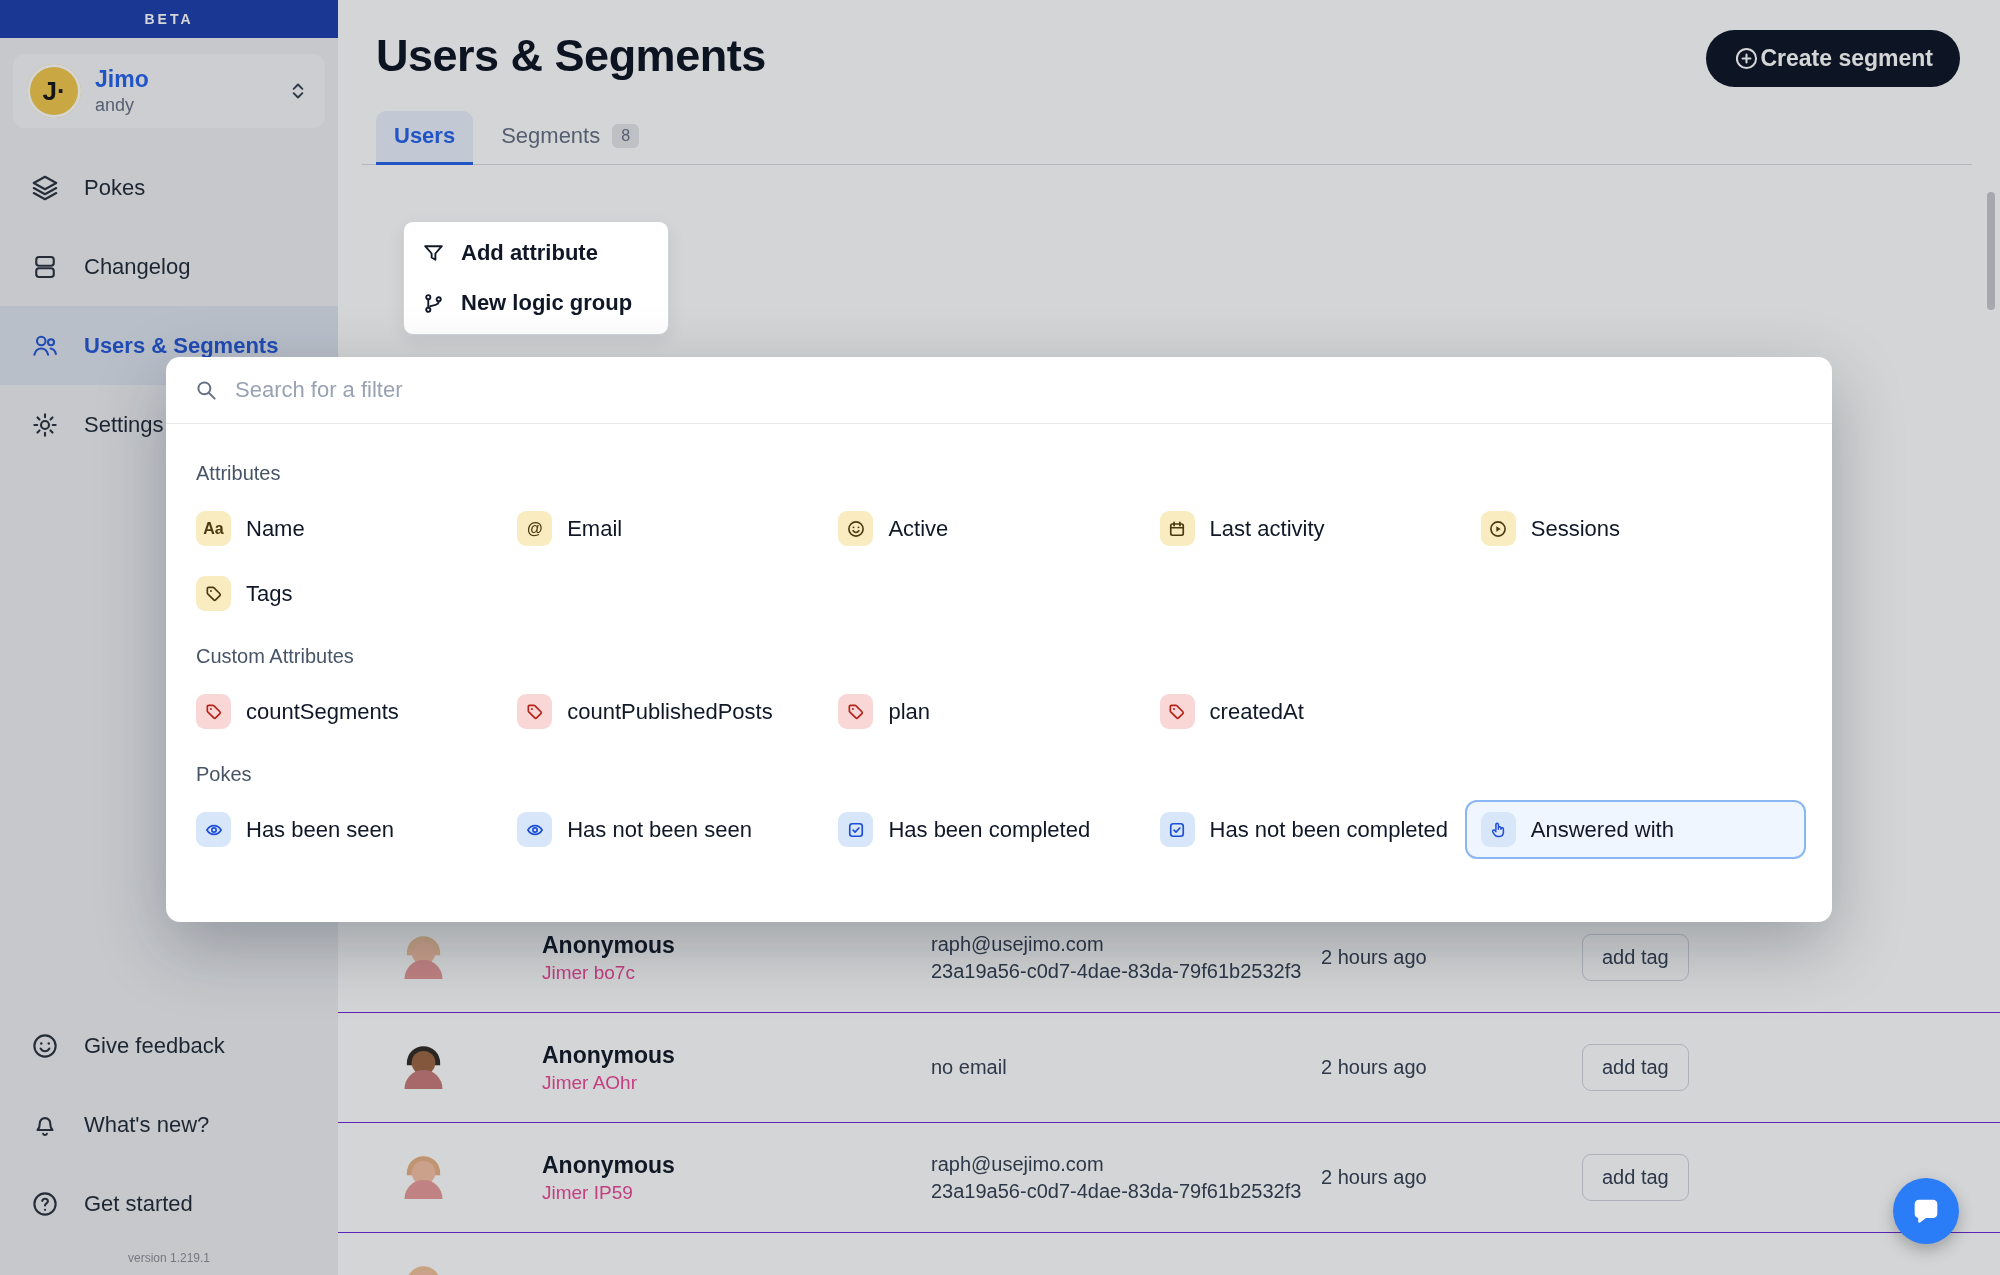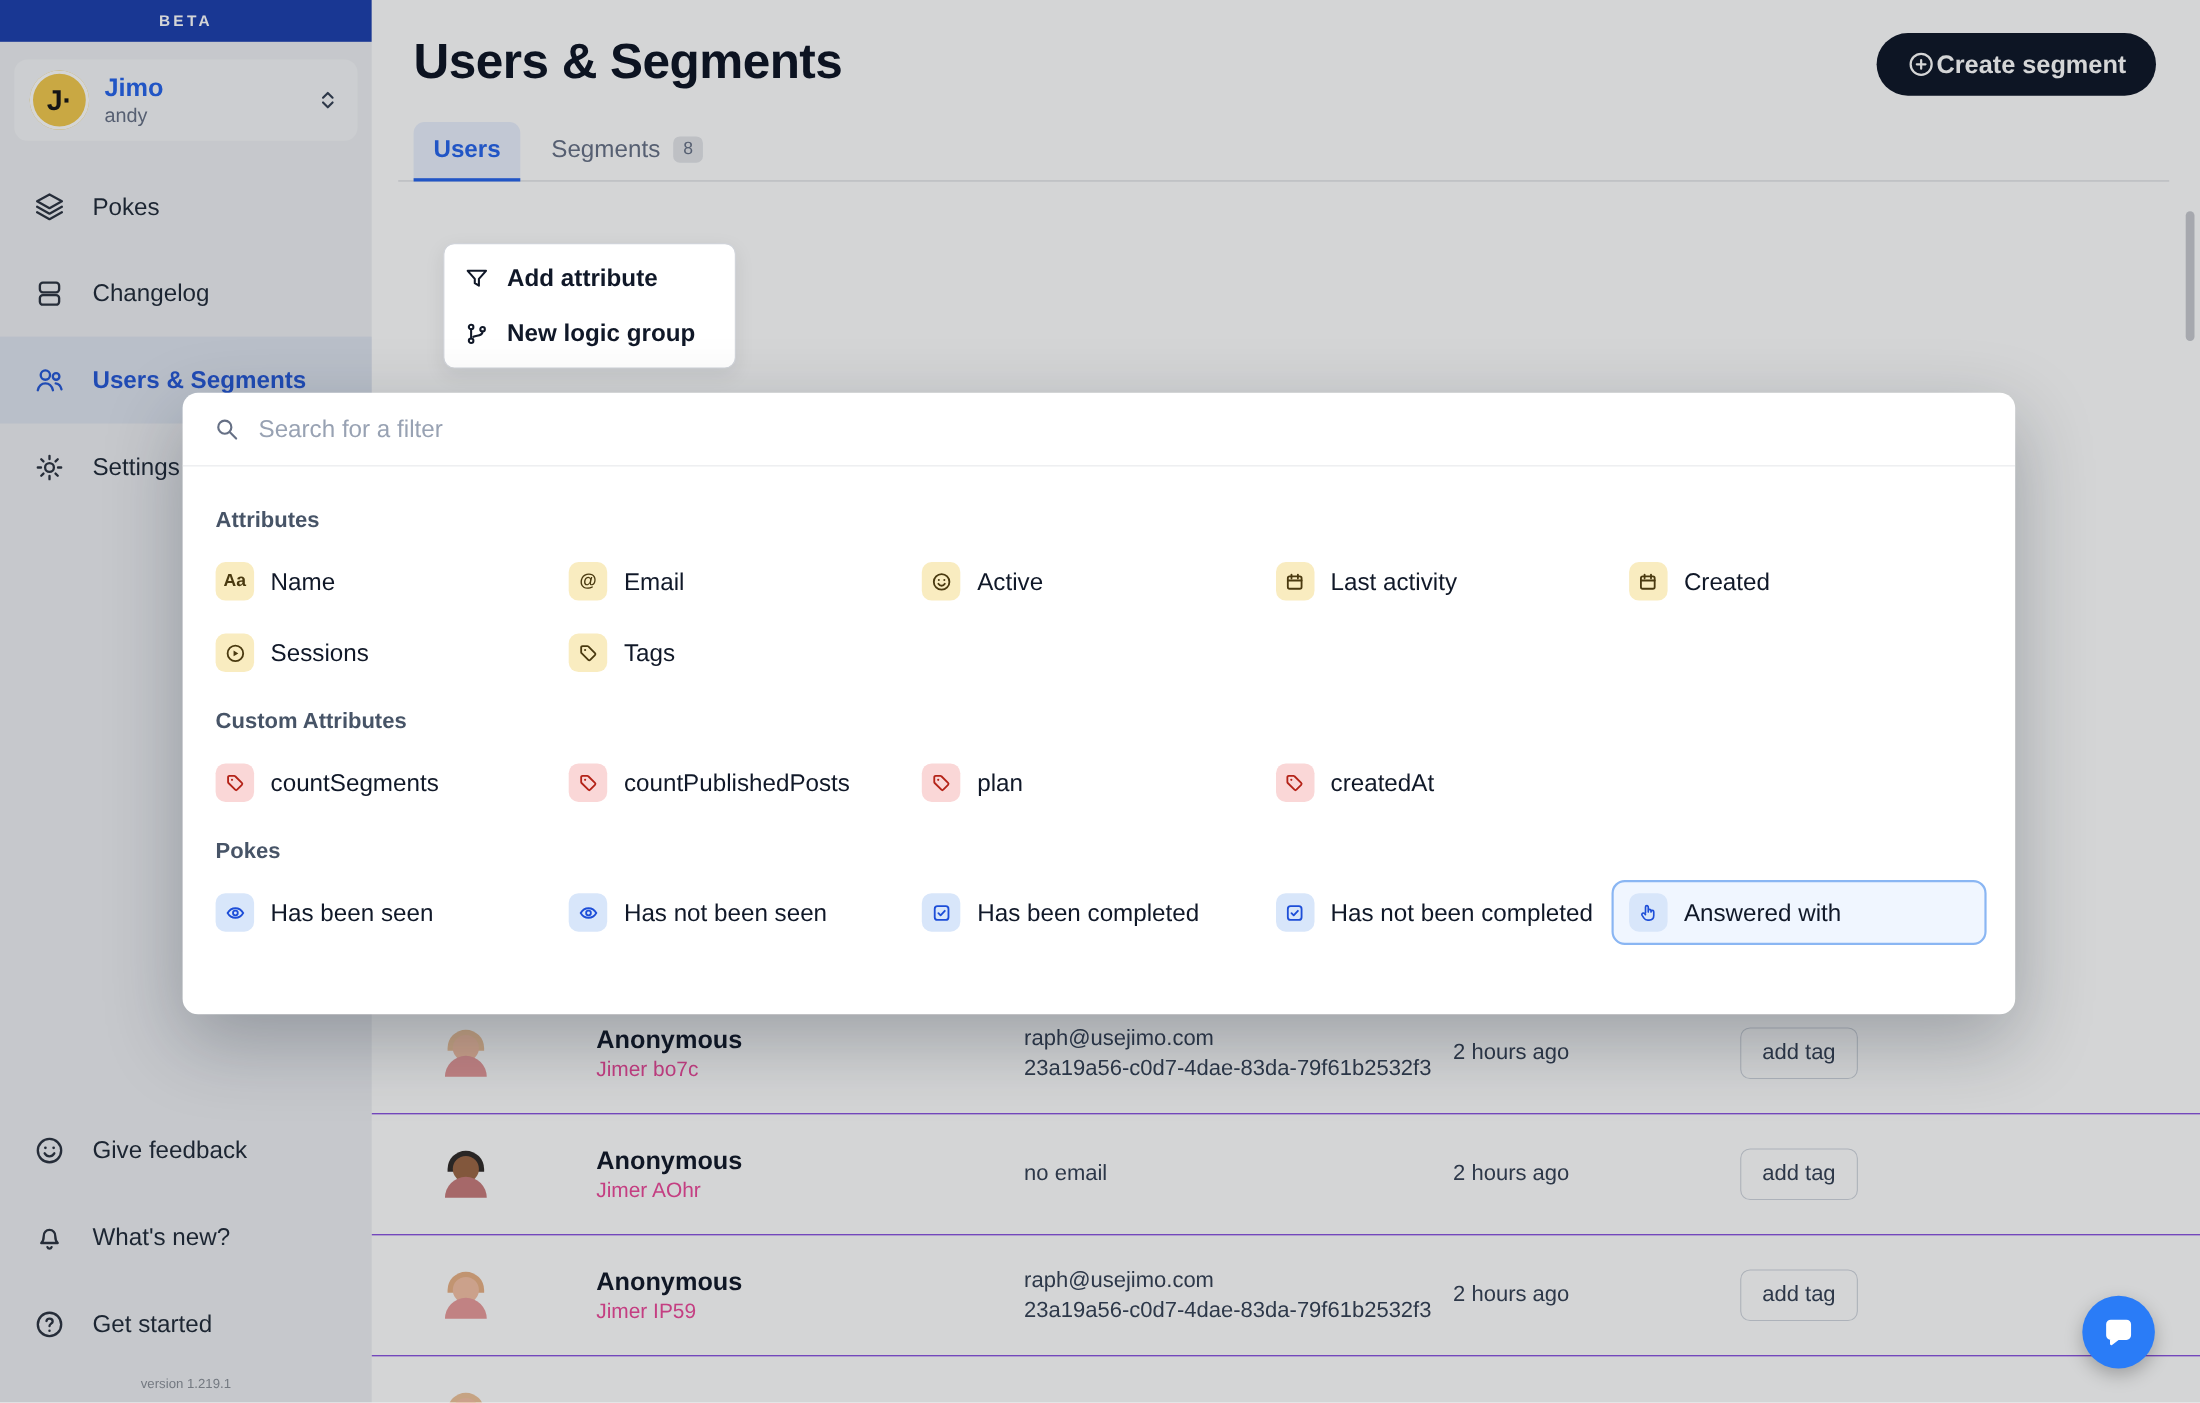--- a/index.html
+++ b/index.html
@@ -42,21 +42,21 @@
   .attr-menu-item .icon{color:#101828}
 
   
   .overlay{position:absolute;inset:0;background:rgba(16,20,28,.18);z-index:50}
   .filter-modal{position:absolute;left:166px;top:357px;width:1666px;height:565px;background:#fff;border-radius:14px;z-index:70;box-shadow:0 24px 70px rgba(16,24,40,.28);overflow:hidden}
   .search-row{display:flex;align-items:center;gap:16px;height:67px;padding:0 27px;border-bottom:1px solid #e7e9ec}
   .search-row .icon{color:#667085}
   .search-input{flex:1;border:none;outline:none;font-size:22px;font-family:inherit;color:#101828;background:transparent}
   .search-input::placeholder{color:#98a2b3}
   .modal-body{padding:24px 30px 0}
-  .section-title{font-size:20px;color:#475467;margin:14px 0 26px;font-weight:700}
+  .section-title{font-size:20px;color:#475467;margin:14px 0 26px;font-weight:400}
   .filter-grid{display:grid;grid-template-columns:repeat(5,1fr);row-gap:30px;margin-bottom:34px}
   .filter-item{display:flex;align-items:center;gap:15px;font-size:22px;font-weight:500;color:#101828;cursor:pointer}
   .chip{width:35px;height:35px;border-radius:9px;display:flex;align-items:center;justify-content:center;font-weight:700;font-size:16px}
   .chip.yellow{background:#f9ecc0;color:#4a3a10}
   .chip.pink{background:#fad7d7;color:#b42318}
   .chip.blue{background:#d8e6fa;color:#1d4ed8}
   .filter-item.selected{margin:-12px -4px -12px -16px;padding:10px 4px 10px 14px;border:2px solid #8ab6f3;background:#f0f6ff;border-radius:12px}
 
   
   .users-table{position:absolute;left:338px;top:903px;right:0;z-index:1}
@@ -339,29 +339,20 @@
           <svg width="20" height="20" viewBox="0 0 24 24" fill="none" stroke="currentColor" stroke-width="2" stroke-linecap="round">
               <rect x="4.5" y="6" width="15" height="13.5" rx="2"></rect>
               <path d="M4.5 10.5h15M8.5 4v4M15.5 4v4"></path>
             </svg>
         </span>
         <span>Last activity</span>
       </div>
       <div class="filter-item">
         <span class="chip yellow">
           <svg width="20" height="20" viewBox="0 0 24 24" fill="none" stroke="currentColor" stroke-width="2" stroke-linecap="round">
-              <rect x="4.5" y="6" width="15" height="13.5" rx="2"></rect>
-              <path d="M4.5 10.5h15M8.5 4v4M15.5 4v4"></path>
-            </svg>
-        </span>
-        <span>Created</span>
-      </div>
-      <div class="filter-item">
-        <span class="chip yellow">
-          <svg width="20" height="20" viewBox="0 0 24 24" fill="none" stroke="currentColor" stroke-width="2" stroke-linecap="round">
               <circle cx="12" cy="12" r="8.5"></circle>
               <path d="M10 8.8v6.4l5.2-3.2z" fill="currentColor" stroke="none"></path>
             </svg>
         </span>
         <span>Sessions</span>
       </div>
       <div class="filter-item">
         <span class="chip yellow">
           <svg width="20" height="20" viewBox="0 0 24 24" fill="none" stroke="currentColor" stroke-width="2" stroke-linejoin="round">
               <path d="M4 5.5A1.5 1.5 0 015.5 4h5.2c.4 0 .8.16 1.06.44l7.3 7.3a1.5 1.5 0 010 2.12l-5.2 5.2a1.5 1.5 0 01-2.12 0l-7.3-7.3A1.5 1.5 0 014 10.7z"></path>

